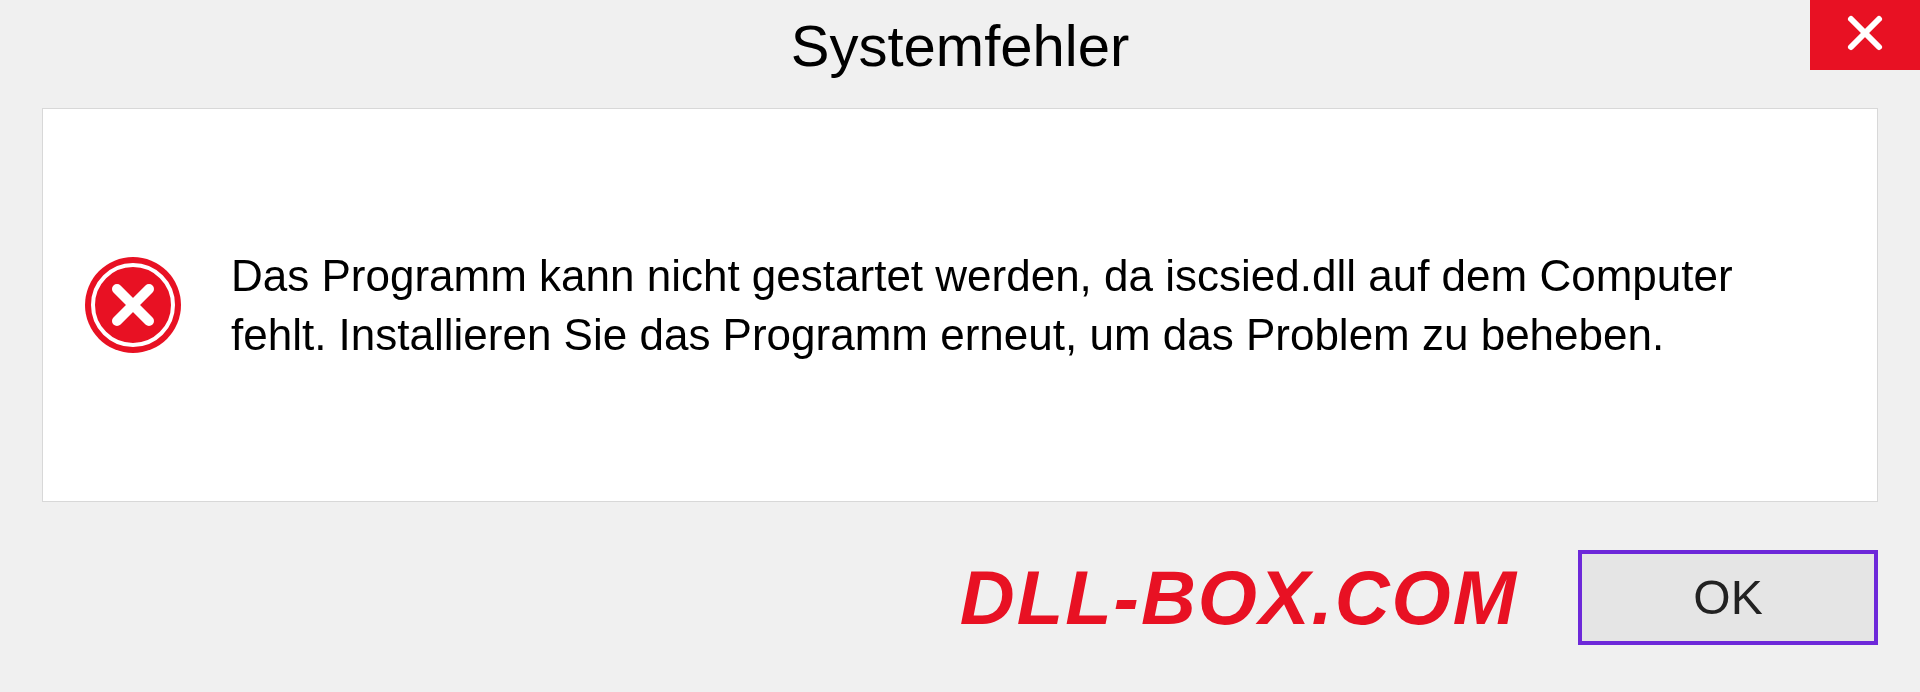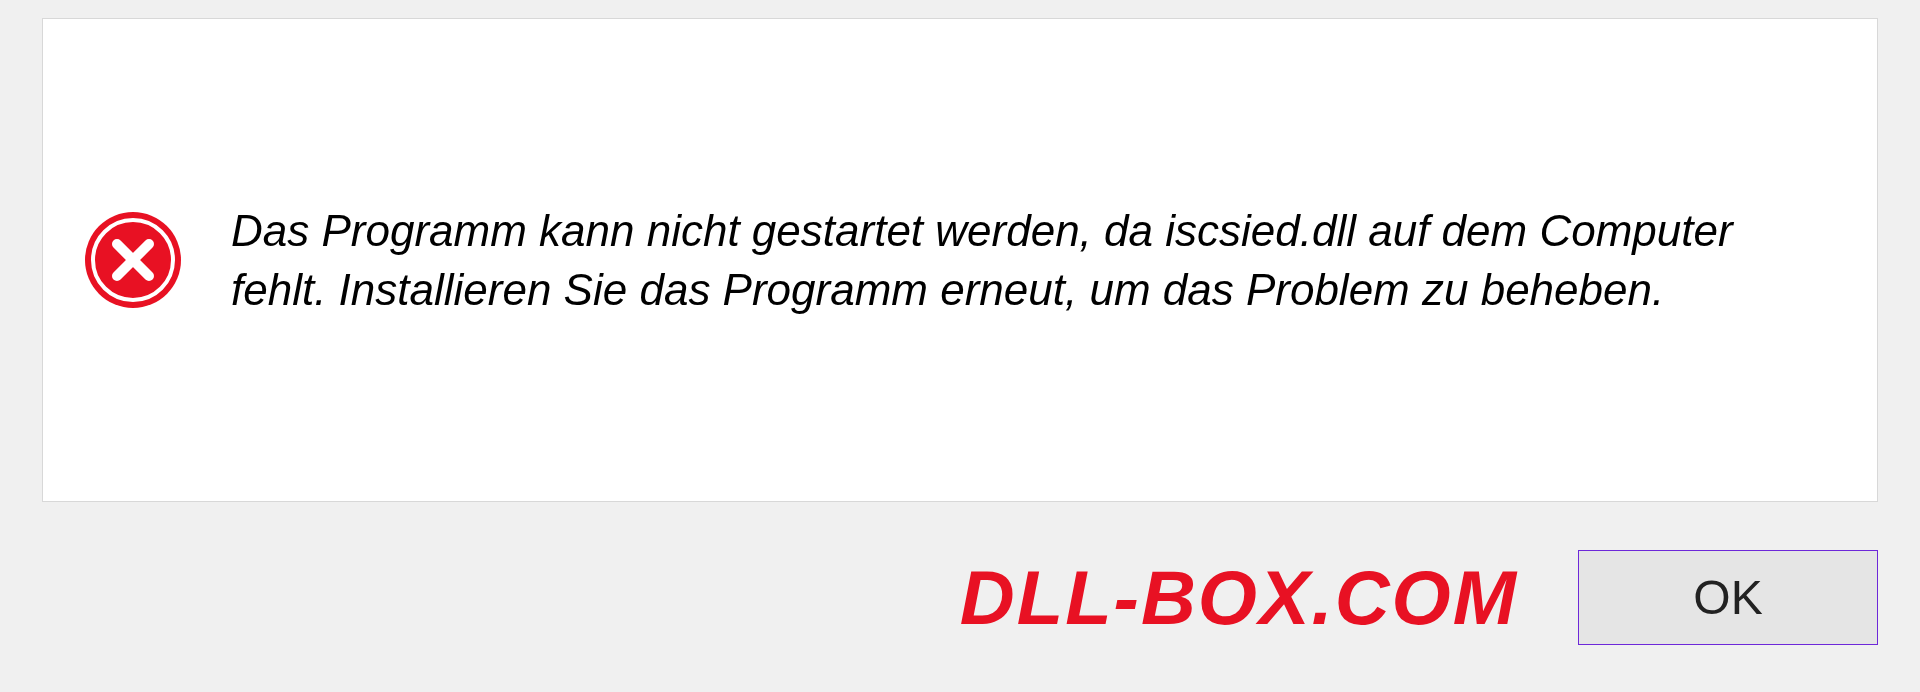--- a/index.html
+++ b/index.html
@@ -68,21 +68,20 @@
     }
     .error-icon svg {
       width: 100%;
       height: 100%;
     }
     .message-text {
       font-size: 44px;
       line-height: 1.35;
       color: #000;
       font-weight: 400;
-      font-style: italic;
     }
     .footer {
       height: 190px;
       display: flex;
       align-items: center;
       justify-content: flex-end;
       padding: 4px 42px;
       gap: 60px;
     }
     .watermark {
@@ -90,33 +89,44 @@
       font-weight: 800;
       color: #e81123;
       font-style: italic;
       letter-spacing: 2px;
       font-family: Arial, sans-serif;
     }
     .ok-button {
       width: 300px;
       height: 95px;
       background: #e5e5e5;
-      border: 1px solid #6d28d9;
+      border: 4px solid #6d28d9;
       font-size: 48px;
       color: #222;
       cursor: pointer;
       display: flex;
       align-items: center;
       justify-content: center;
     }
   </style>
 </head>
 <body>
 
 <div class="dialog">
+  <div class="title-bar">
+    <div class="title-text">Systemfehler</div>
+    <div class="close-button">
+      <span>
+        <svg viewBox="0 0 40 40">
+          <line x1="6" y1="6" x2="34" y2="34" stroke="#fff" stroke-width="6" stroke-linecap="round"></line>
+          <line x1="34" y1="6" x2="6" y2="34" stroke="#fff" stroke-width="6" stroke-linecap="round"></line>
+        </svg>
+      </span>
+    </div>
+  </div>
 
   <div class="content-area">
     <div class="error-icon">
       <svg viewBox="0 0 100 100">
         <circle cx="50" cy="50" r="48" fill="#e81123"></circle>
         <circle cx="50" cy="50" r="40" fill="#e81123" stroke="#fff" stroke-width="4"></circle>
         <line x1="34" y1="34" x2="66" y2="66" stroke="#fff" stroke-width="10" stroke-linecap="round"></line>
         <line x1="66" y1="34" x2="34" y2="66" stroke="#fff" stroke-width="10" stroke-linecap="round"></line>
       </svg>
     </div>

